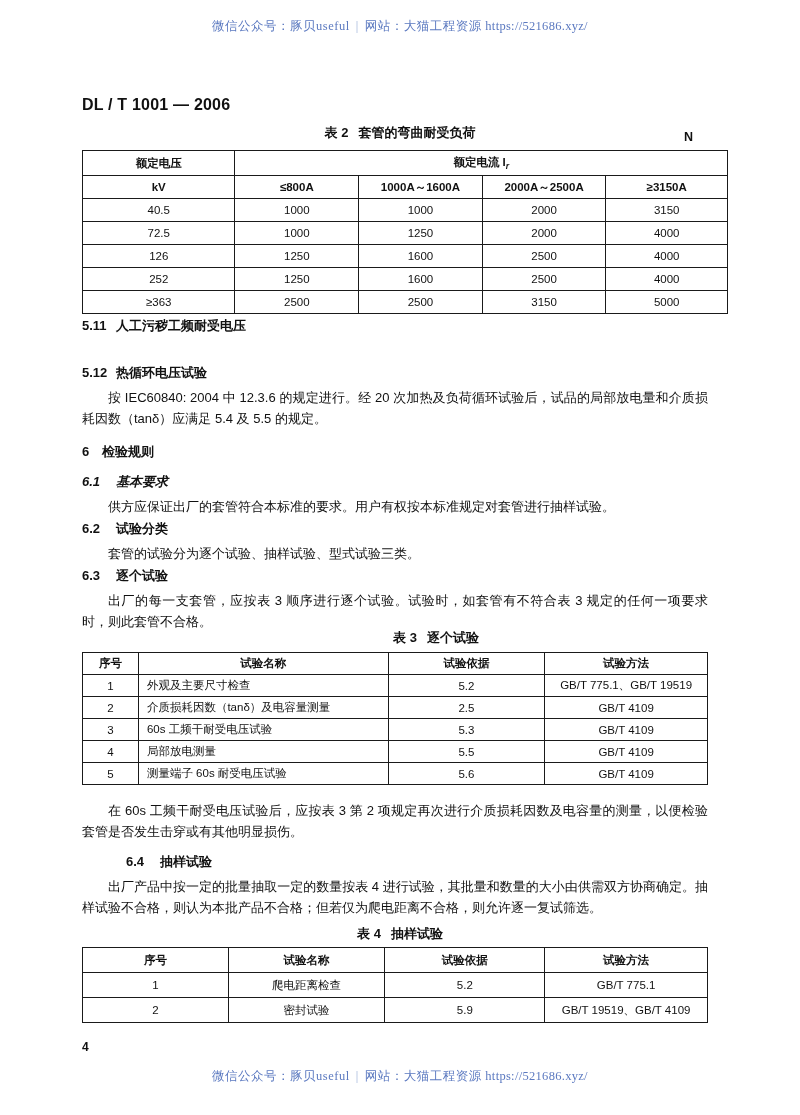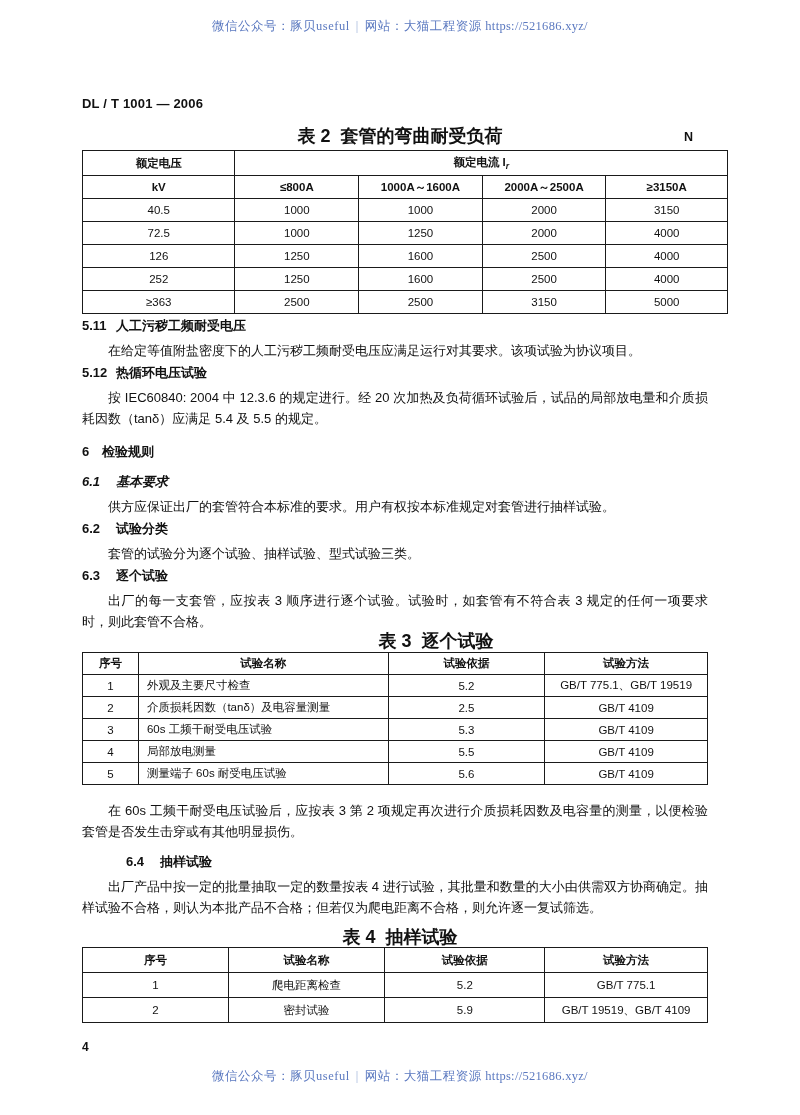--- a/index.html
+++ b/index.html
@@ -44,33 +44,33 @@
     letter-spacing: .3px;
   }
   .wm-top { top: 18px; }
   .wm-bottom { top: 1068px; }
 
   
   .runhead {
     position: absolute;
     left: 82px;
     top: 96px;
-    font-size: 13px;
+    font-size: 16px;
     font-weight: bold;
     font-family: "Liberation Sans", sans-serif;
     letter-spacing: .2px;
   }
 
   
   .tbl-caption {
     position: absolute;
     left: 0;
     width: 800px;
     text-align: center;
-    font-size: 18px;
+    font-size: 13px;
     font-weight: bold;
     font-family: "Liberation Sans", sans-serif;
   }
   .tbl-caption .num { margin-right: 10px; }
 
   .unit-label {
     position: absolute;
     font-size: 12.5px;
     font-family: "Liberation Sans", sans-serif;
     font-weight: bold;
@@ -207,21 +207,20 @@
         <td>2500</td>
         <td>3150</td>
         <td>5000</td>
       </tr>
     </tbody>
   </table>
 
   <div class="sec" style="left:82px; top:317px;">
     <span class="n">5.11</span><span>人工污秽工频耐受电压</span>
   </div>
-  <div class="para ind" style="top:340px;">在给定等值附盐密度下的人工污秽工频耐受电压应满足运行对其要求。该项试验为协议项目。</div>
 
   <div class="sec" style="left:82px; top:364px;">
     <span class="n">5.12</span><span>热循环电压试验</span>
   </div>
   <div class="para ind" style="top:387px;">按 IEC60840: 2004 中 12.3.6 的规定进行。经 20 次加热及负荷循环试验后，试品的局部放电量和介质损耗因数（tanδ）应满足 5.4 及 5.5 的规定。</div>
 
   <div class="sec" style="left:82px; top:443px;">
     <span class="n narrow">6</span><span>检验规则</span>
   </div>
 

